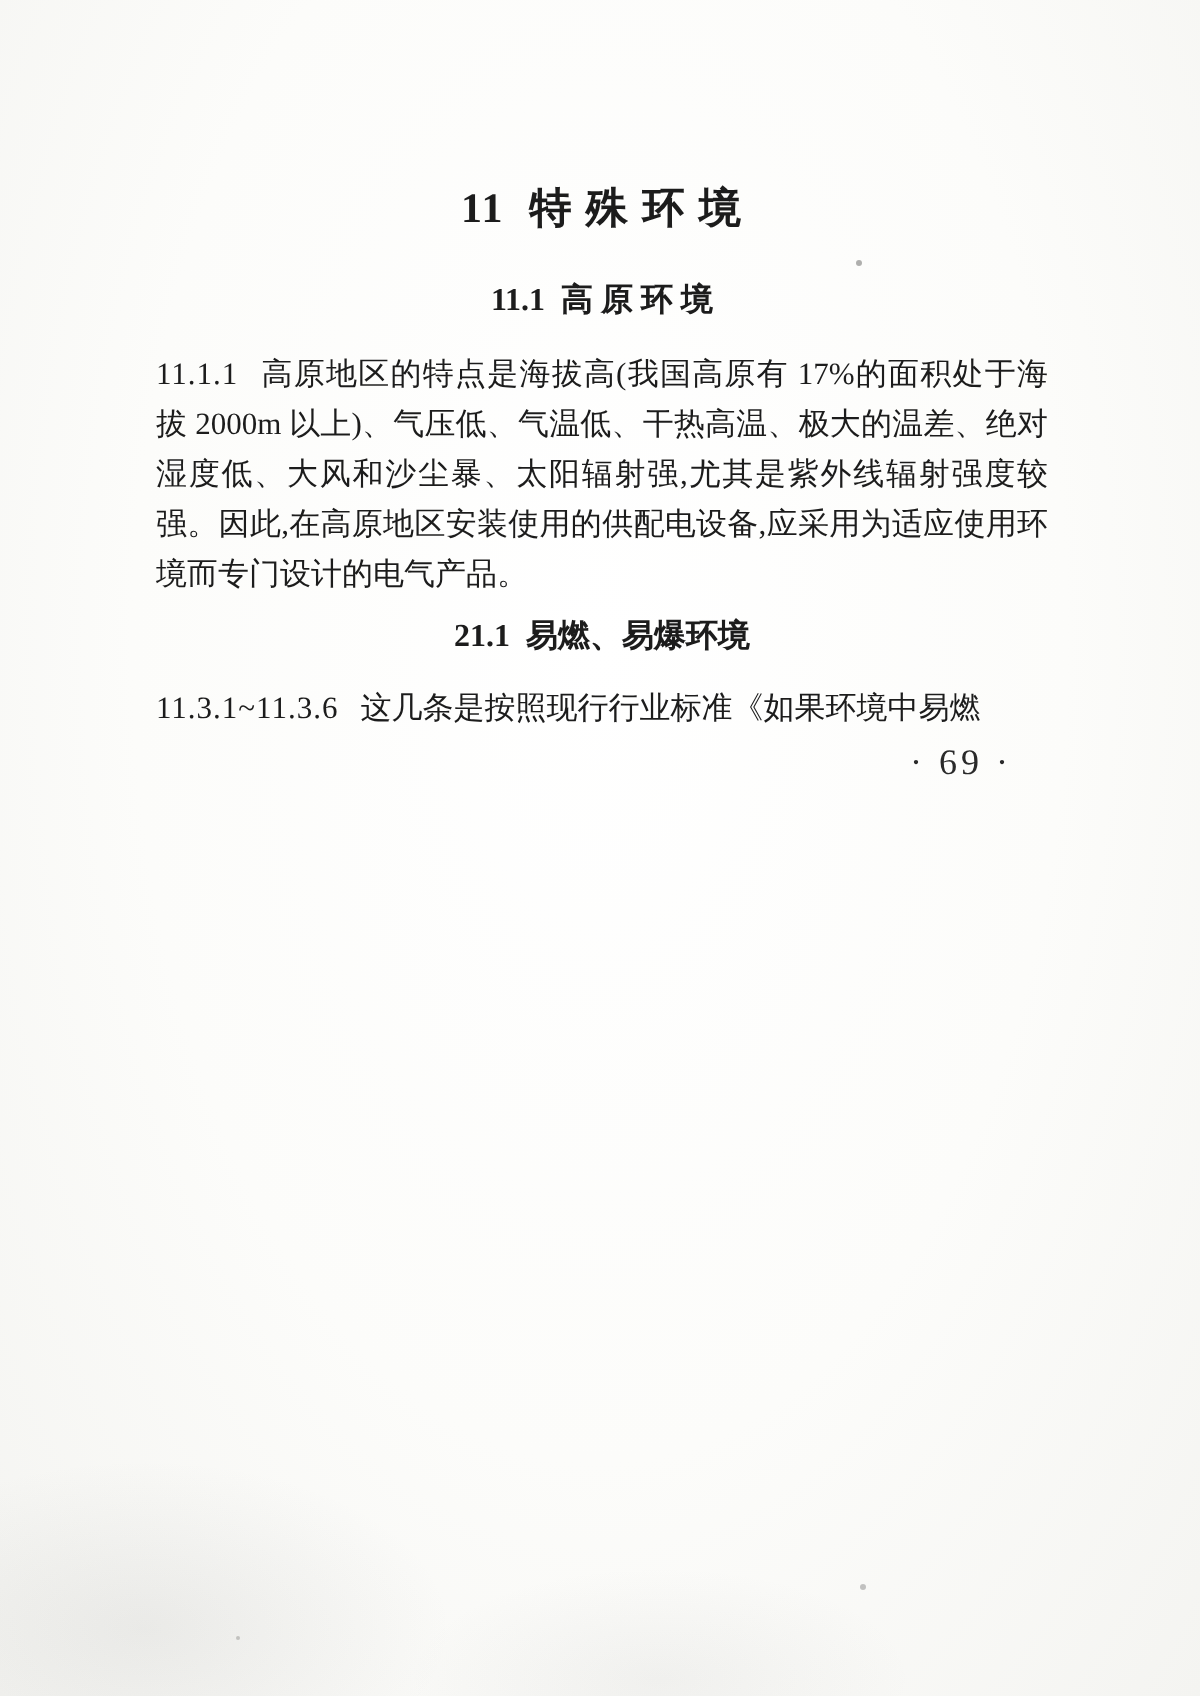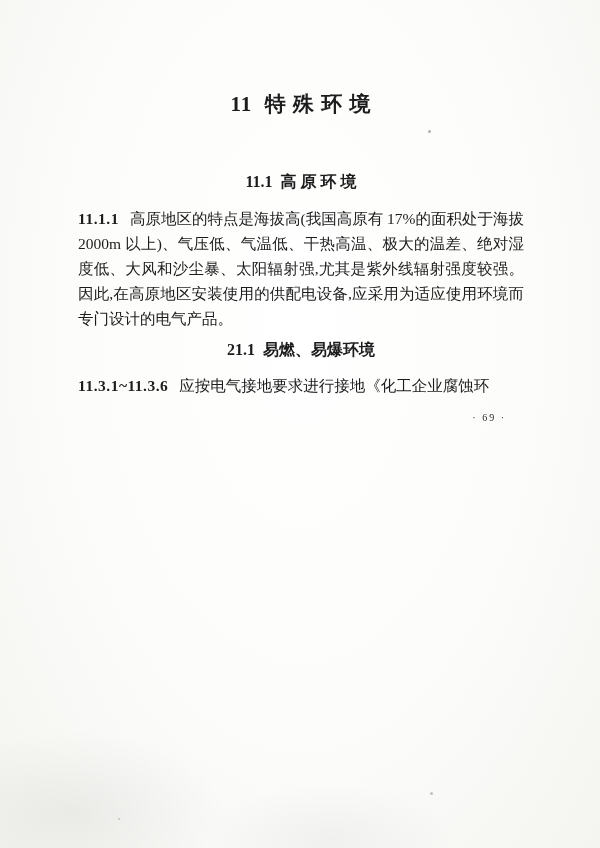--- a/index.html
+++ b/index.html
@@ -33,40 +33,40 @@
     white-space:pre;
   }
   .section-heading{
     margin:0;
     text-align:center;
     font-size:16px;
     line-height:20px;
     font-weight:700;
     white-space:pre;
   }
-  .sh-first{margin:54px 0 14px 0;}
+  .sh-first{margin:23px 0 14px 0;}
   .sh-mid{margin:9px 0 13px 0;}
   .body-para{
     margin:0;
     font-size:15.5px;
     line-height:25px;
     text-align:justify;
     text-justify:inter-character;
     word-break:break-all;
   }
   .para-label{
-    font-weight:700;
+    font-weight:400;
     padding-right:11px;
     letter-spacing:0.5px;
   }
   .page-number{
-    margin-top:14px;
+    margin-top:4px;
     padding-right:18px;
     text-align:right;
-    font-size:10px;
+    font-size:18px;
     letter-spacing:2px;
     color:#2a2a2a;
   }
   .speck{
     position:absolute;
     background:#6f6f6d;
     border-radius:50%;
     opacity:0.55;
   }
   .speck-a{left:428px;top:130px;width:3px;height:3px;}
@@ -84,21 +84,21 @@
     <h2 class="section-heading sh-first">11.1  高 原 环 境</h2>
 
     <p class="body-para"><b class="para-label">11.1.1</b><span>高原地区的特点是海拔高(我国高原有 17%的面积处于海拔 2000m 以上)、气压低、气温低、干热高温、极大的温差、绝对湿度低、大风和沙尘暴、太阳辐射强,尤其是紫外线辐射强度较强。因此,在高原地区安装使用的供配电设备,应采用为适应使用环境而专门设计的电气产品。</span></p>
 
     <h2 class="section-heading sh-mid">21.1  易燃、易爆环境</h2>
 
 
 
 
 
-    <p class="body-para"><b class="para-label">11.3.1~11.3.6</b><span>应按电气接地要求进行接地《化工企业腐蚀环</span></p>
+    <p class="body-para"><b class="para-label">11.3.1~11.3.6</b><span>这几条是按照现行行业标准《如果环境中易燃</span></p>
 
     <div class="page-number">· 69 ·</div>
   </div>
 
   <span class="speck speck-a"></span>
   <span class="speck speck-b"></span>
   <span class="speck speck-c"></span>
 </div>
 
 </body></html>

